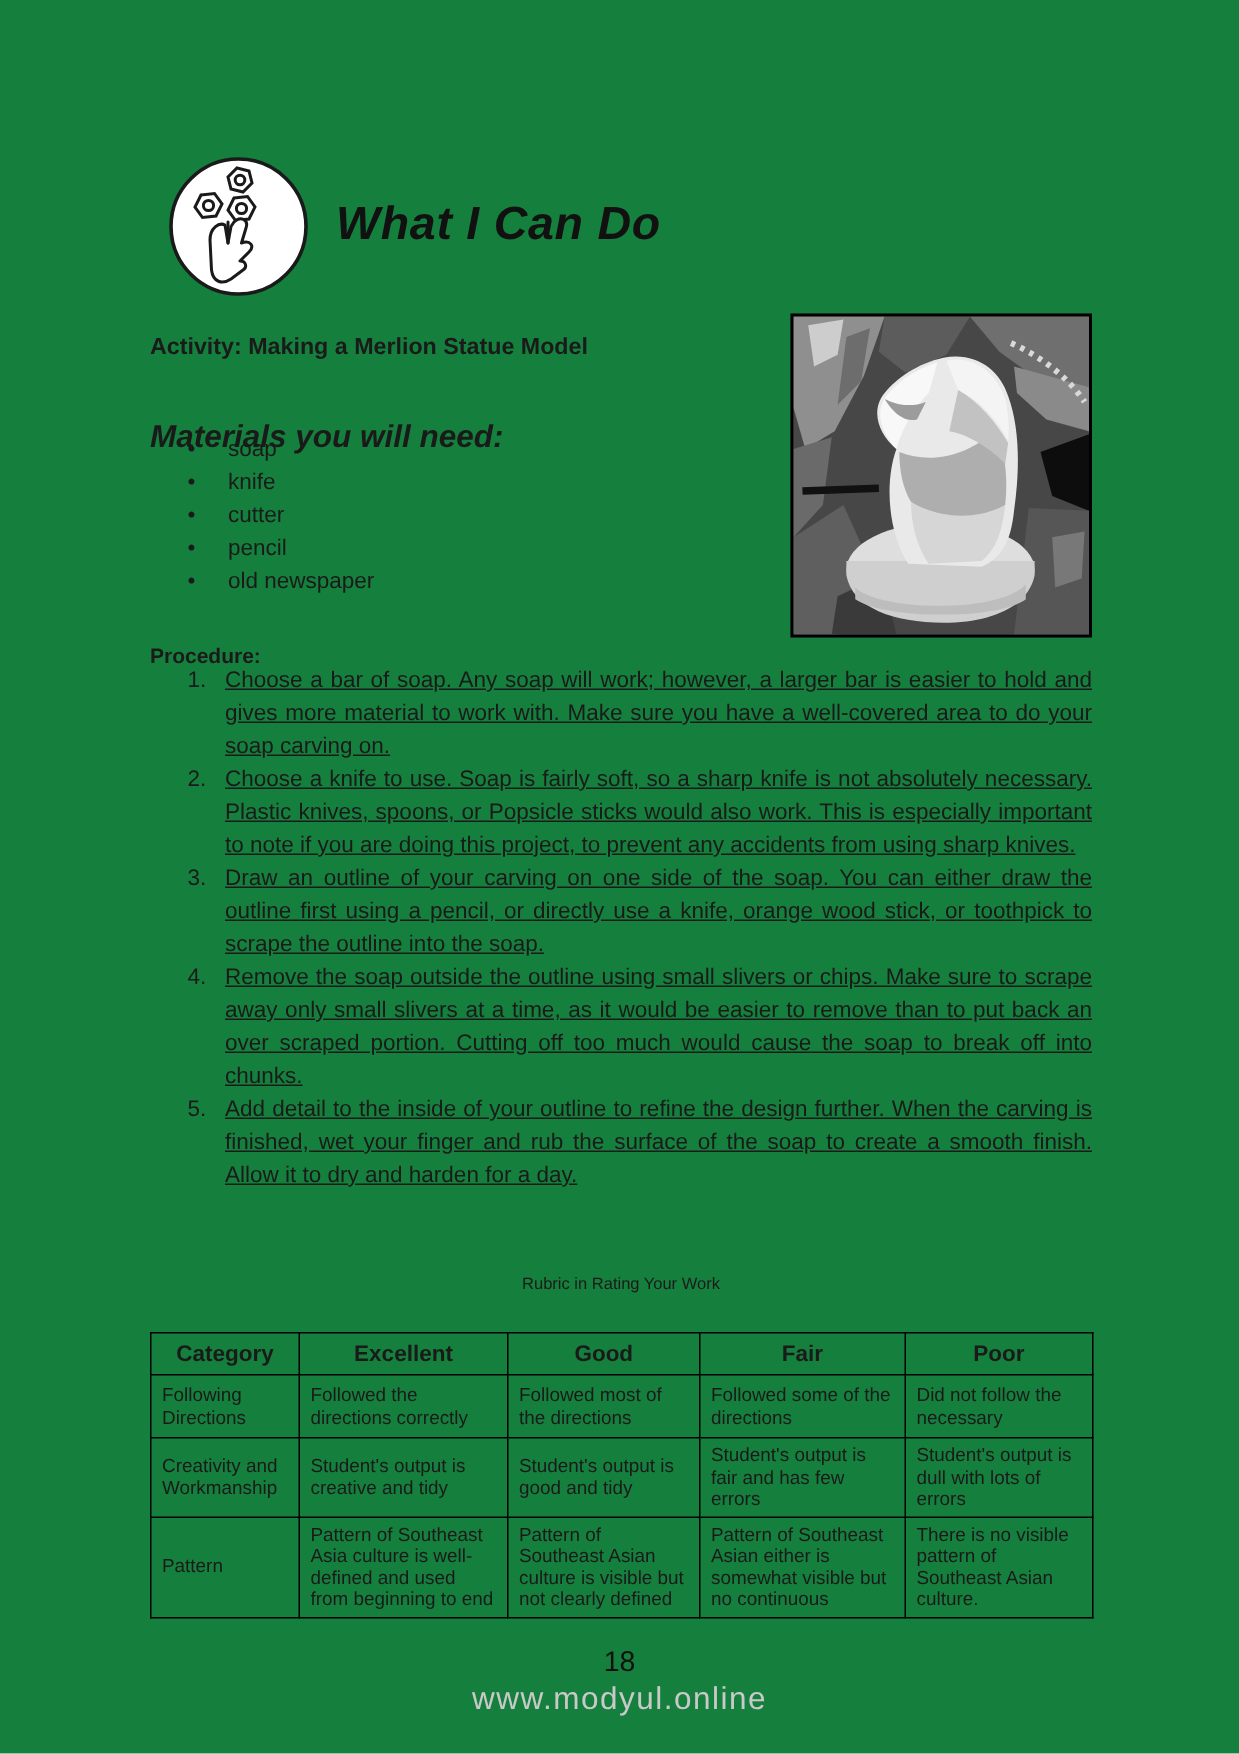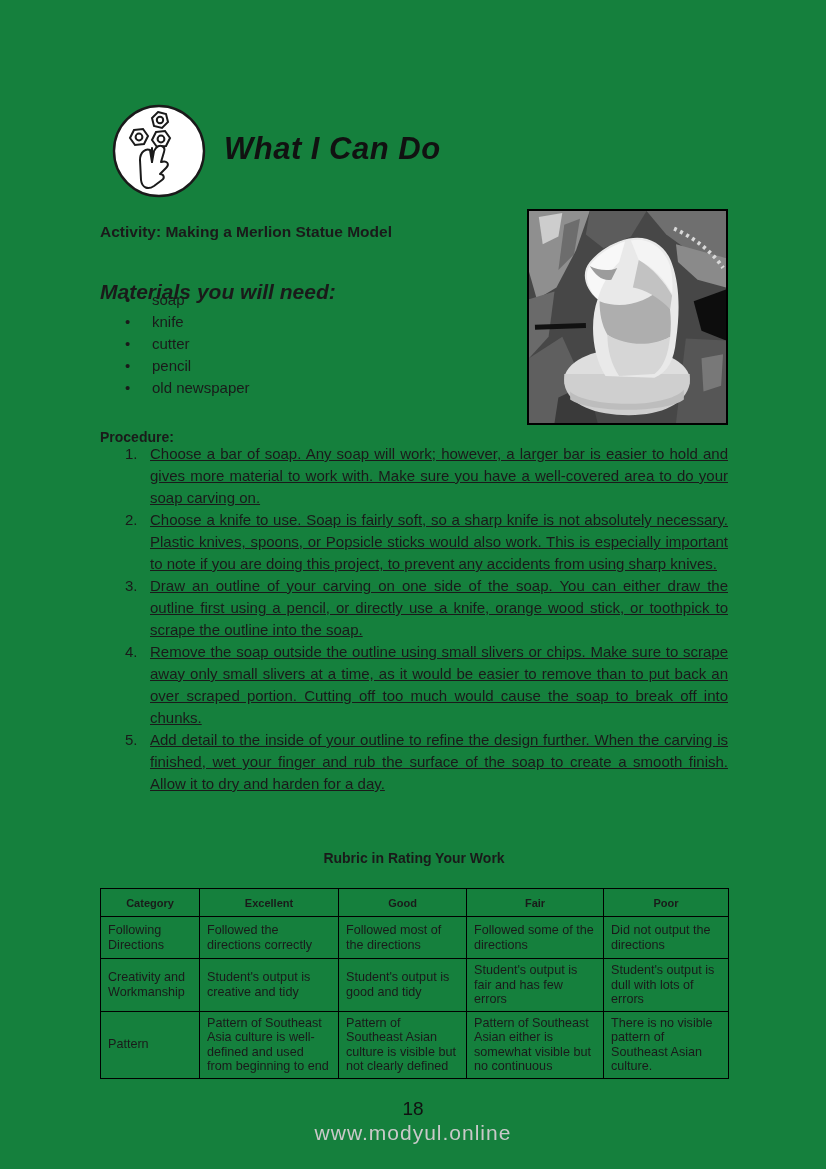--- a/index.html
+++ b/index.html
@@ -96,37 +96,37 @@
     flex: 1;
     text-align: justify;
     text-decoration: underline;
   }
   
   .rubric-heading {
     position: absolute;
     left: 100px; top: 850px;
     width: 628px;
     text-align: center;
-    font-size: 14px;
-    font-weight: bold;
+    font-size: 11px;
+    font-weight: normal;
   }
   .rubric-table {
     position: absolute;
     left: 100px; top: 888px;
     width: 628px;
     border-collapse: collapse;
     table-layout: fixed;
   }
   .rubric-table th, .rubric-table td {
     border: 1.6px solid #000;
     vertical-align: middle;
     padding: 4px 7px;
   }
   .rubric-table th {
-    font-size: 11px;
+    font-size: 15px;
     font-weight: bold;
     text-align: center;
     height: 28px;
   }
   .rubric-table td {
     font-size: 12.6px;
     line-height: 14.5px;
     text-align: left;
   }
   .rubric-table td.cat { }
@@ -272,21 +272,21 @@
         <th>Fair</th>
         <th>Poor</th>
       </tr>
     </thead>
     <tbody>
       <tr class="row-following">
         <td class="cat">Following Directions</td>
         <td>Followed the directions correctly</td>
         <td>Followed most of the directions</td>
         <td>Followed some of the directions</td>
-        <td>Did not output the directions</td>
+        <td>Did not follow the necessary</td>
       </tr>
       <tr class="row-creativity">
         <td class="cat">Creativity and Workmanship</td>
         <td>Student's output is creative and tidy</td>
         <td>Student's output is good and tidy</td>
         <td>Student's output is fair and has few errors</td>
         <td>Student's output is dull with lots of errors</td>
       </tr>
       <tr class="row-pattern">
         <td class="cat">Pattern</td>

